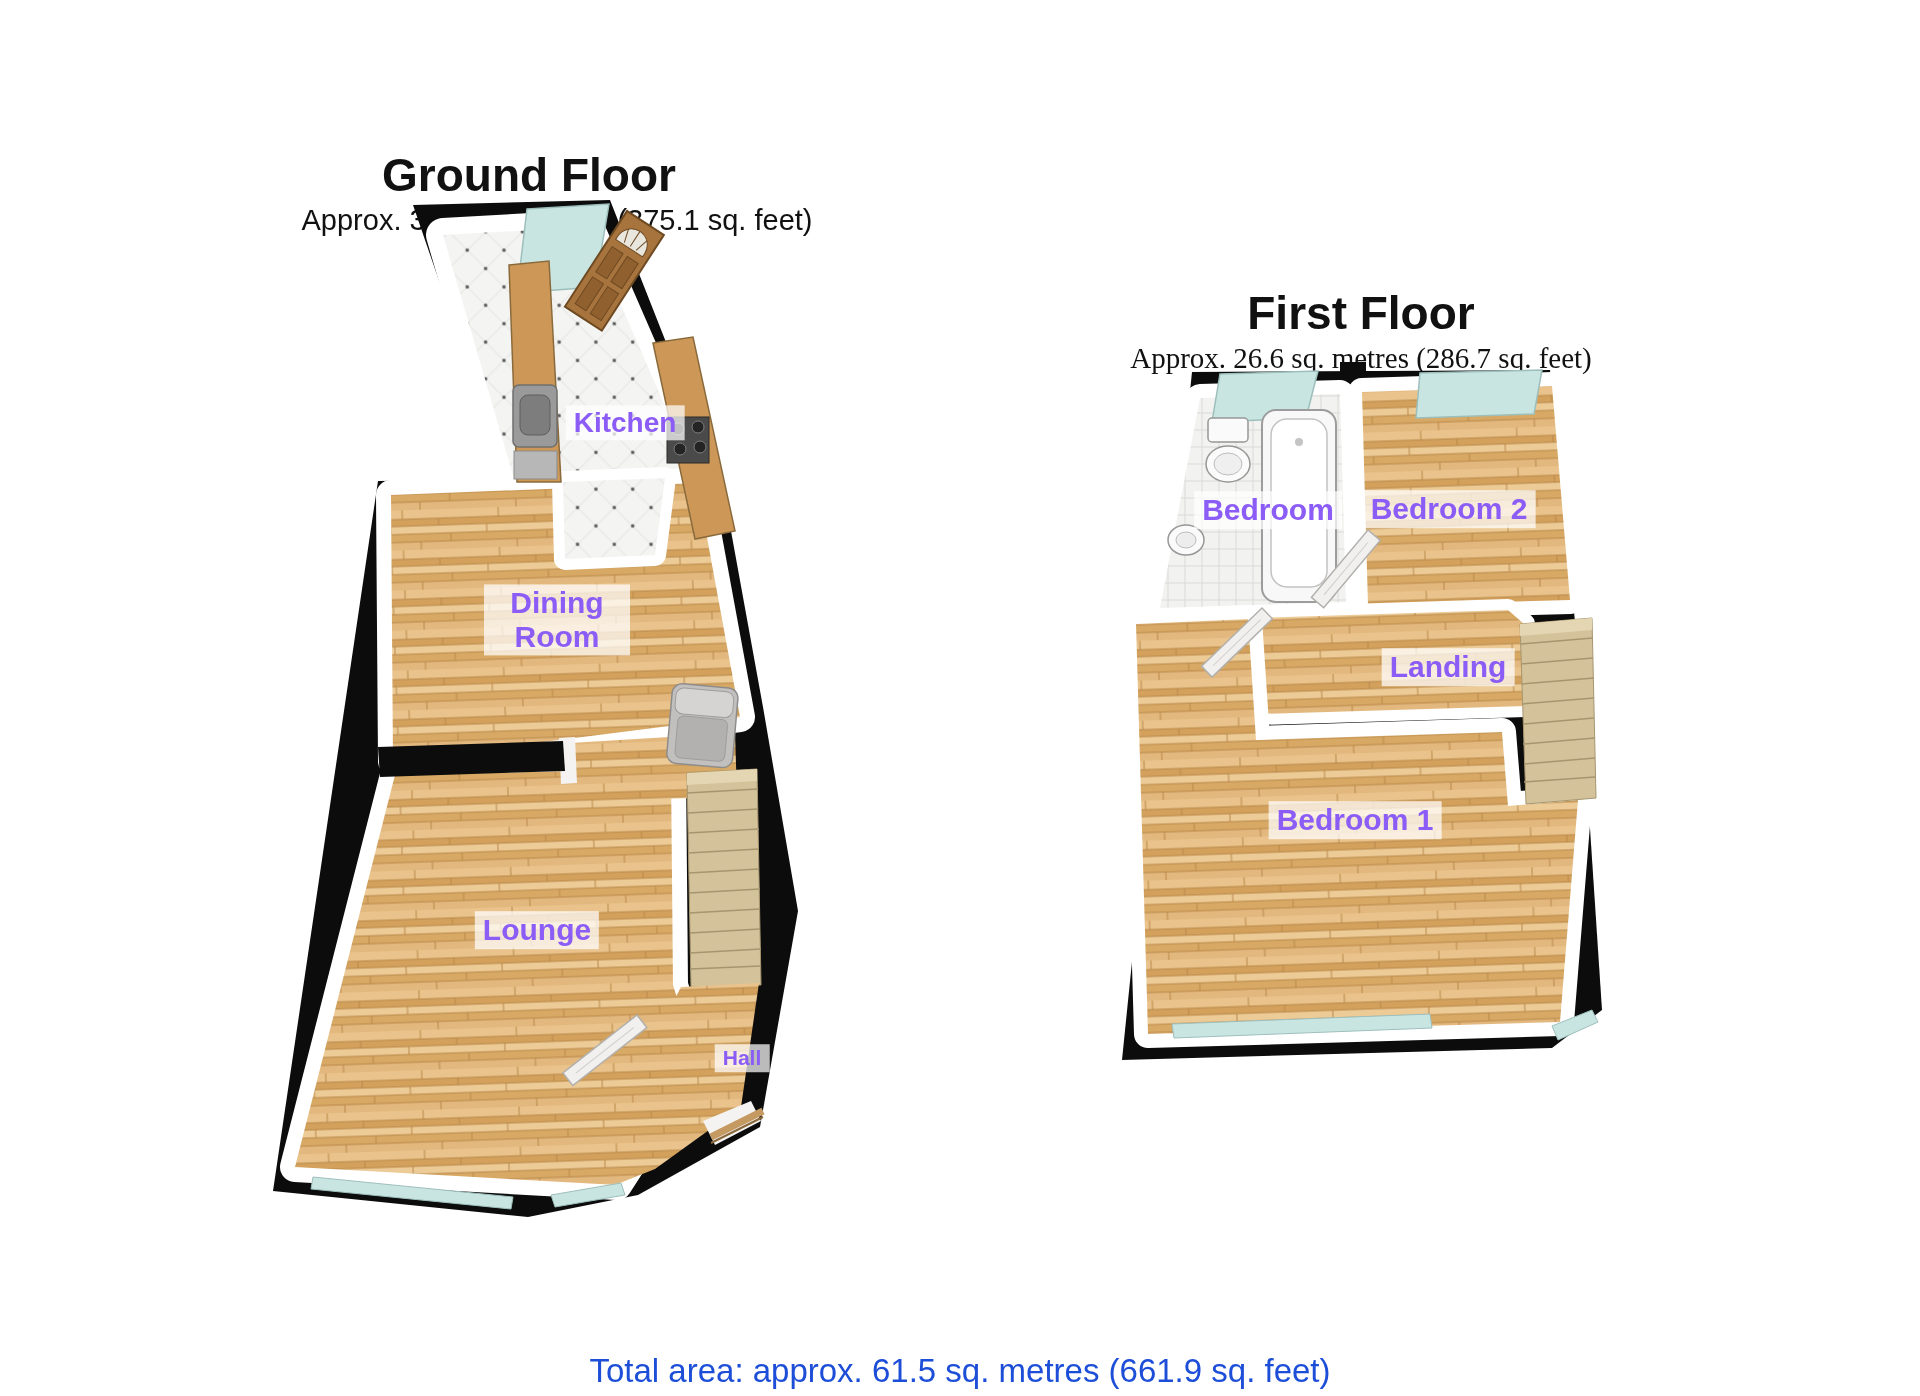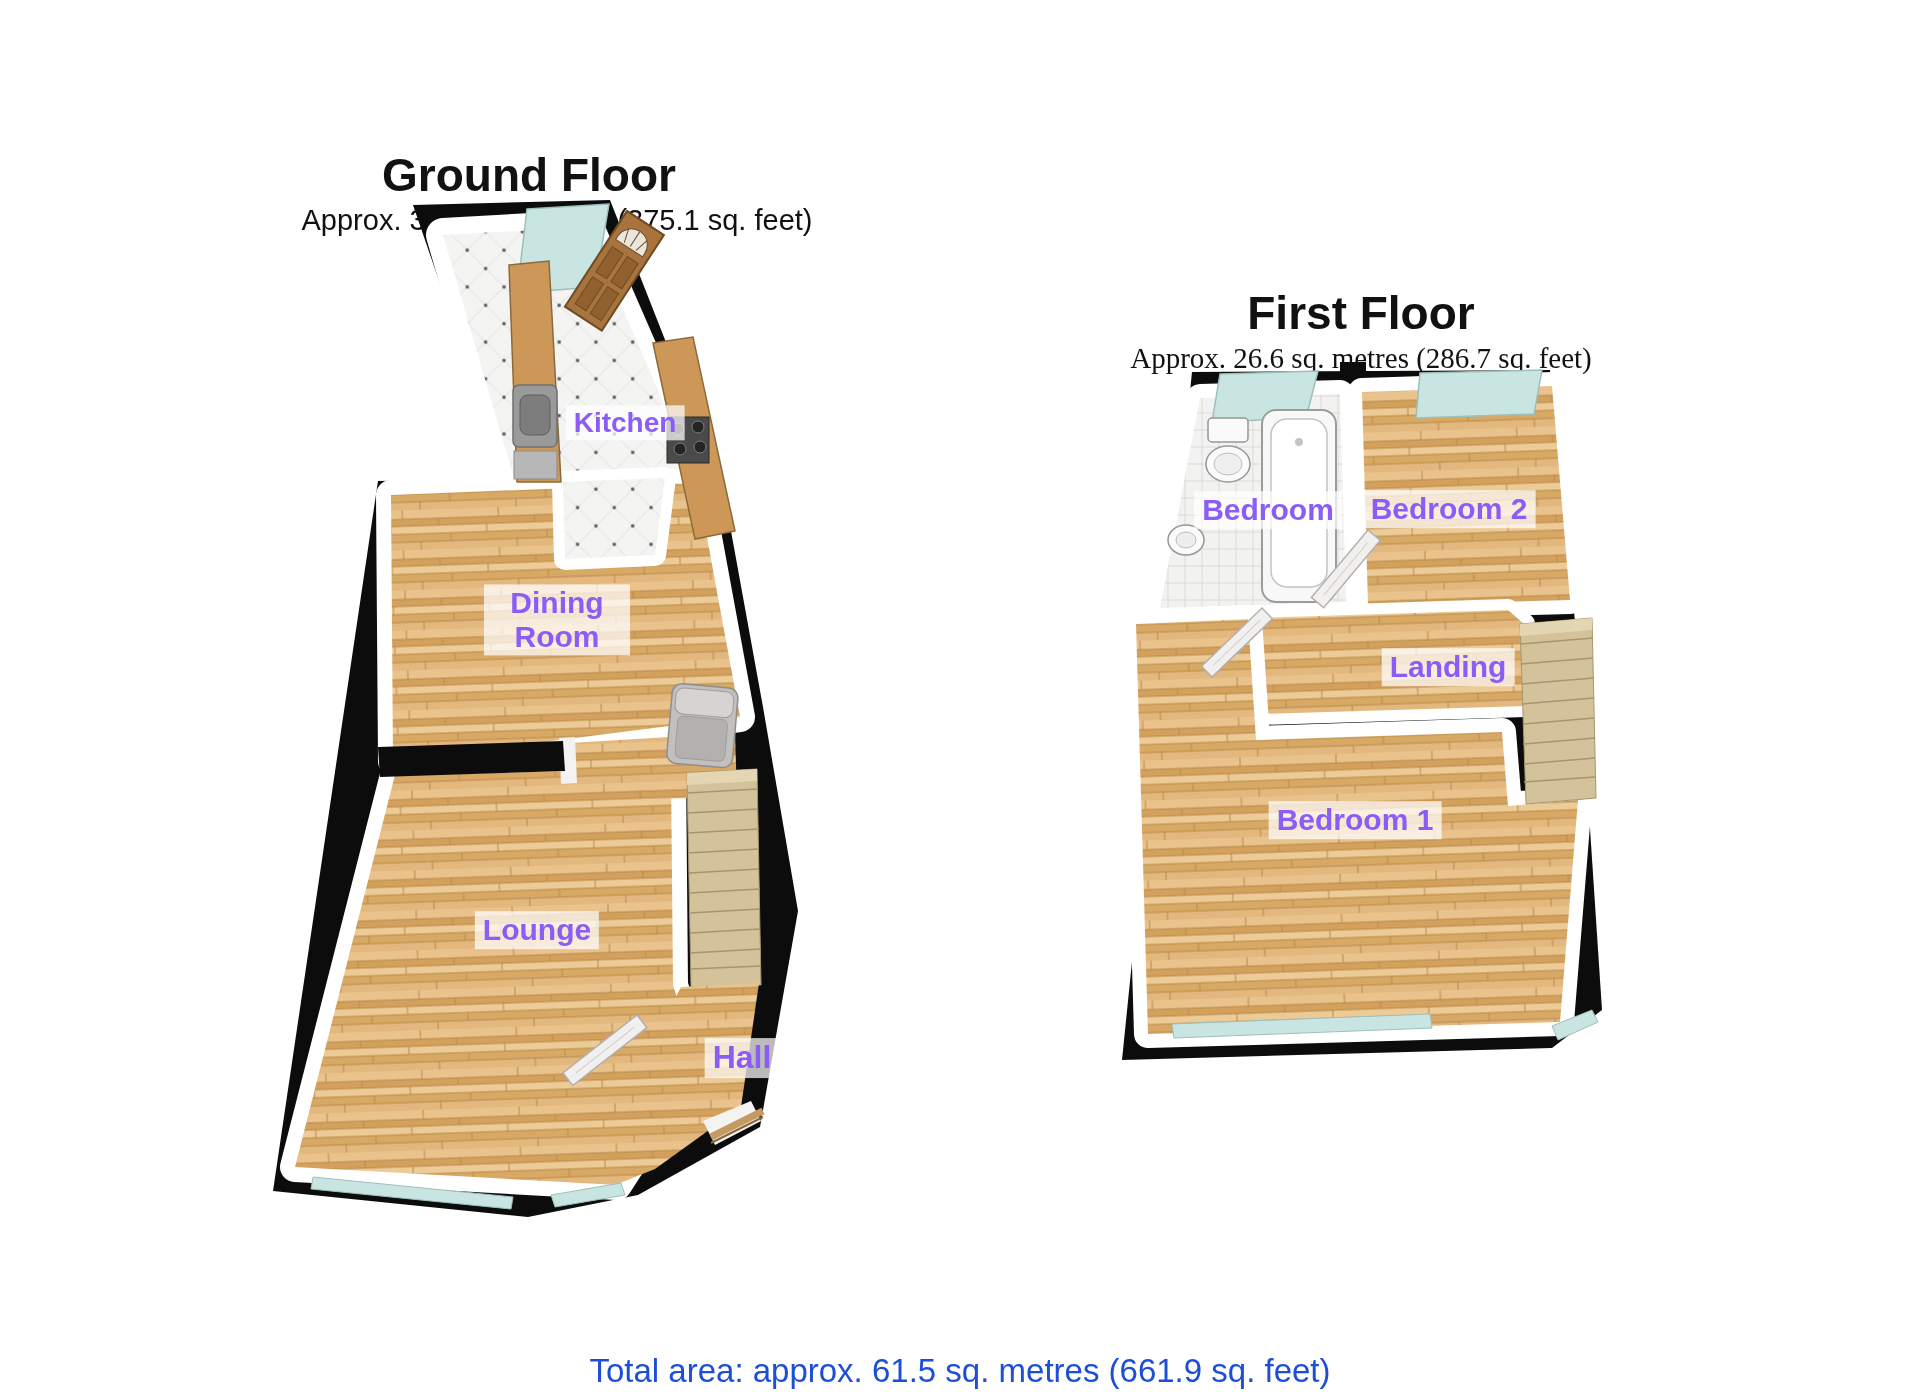--- a/index.html
+++ b/index.html
@@ -210,20 +210,20 @@
   </g>
   <g transform="translate(162,246) rotate(46)">
     <rect x="0" y="0" width="15" height="84" fill="#f2f0ee" stroke="#b2b0ad" stroke-width="1.5"></rect>
     <line x1="7.5" y1="9" x2="7.5" y2="75" stroke="#cfcdca"></line>
   </g>
 </svg>
 
 <div class="room-label" style="left:625px;top:423px;font-size:28px;">Kitchen</div>
 <div class="room-label wrap" style="left:557px;top:620px;">Dining Room</div>
 <div class="room-label" style="left:537px;top:930px;">Lounge</div>
-<div class="room-label" style="left:742px;top:1058px;font-size:32px;">Hall</div>
+<div class="room-label" style="left:742px;top:1058px;font-size:21px;">Hall</div>
 
 <div class="room-label" style="left:1268px;top:510px;">Bedroom</div>
 <div class="room-label" style="left:1449px;top:509px;">Bedroom 2</div>
 <div class="room-label" style="left:1405px;top:667px;margin-left:43px;">Landing</div>
 <div class="room-label" style="left:1355px;top:820px;">Bedroom 1</div>
 
 <div class="total-area" style="left:960px;top:1354px;">Total area: approx. 61.5 sq. metres (661.9 sq. feet)</div>
 
 </body></html>

